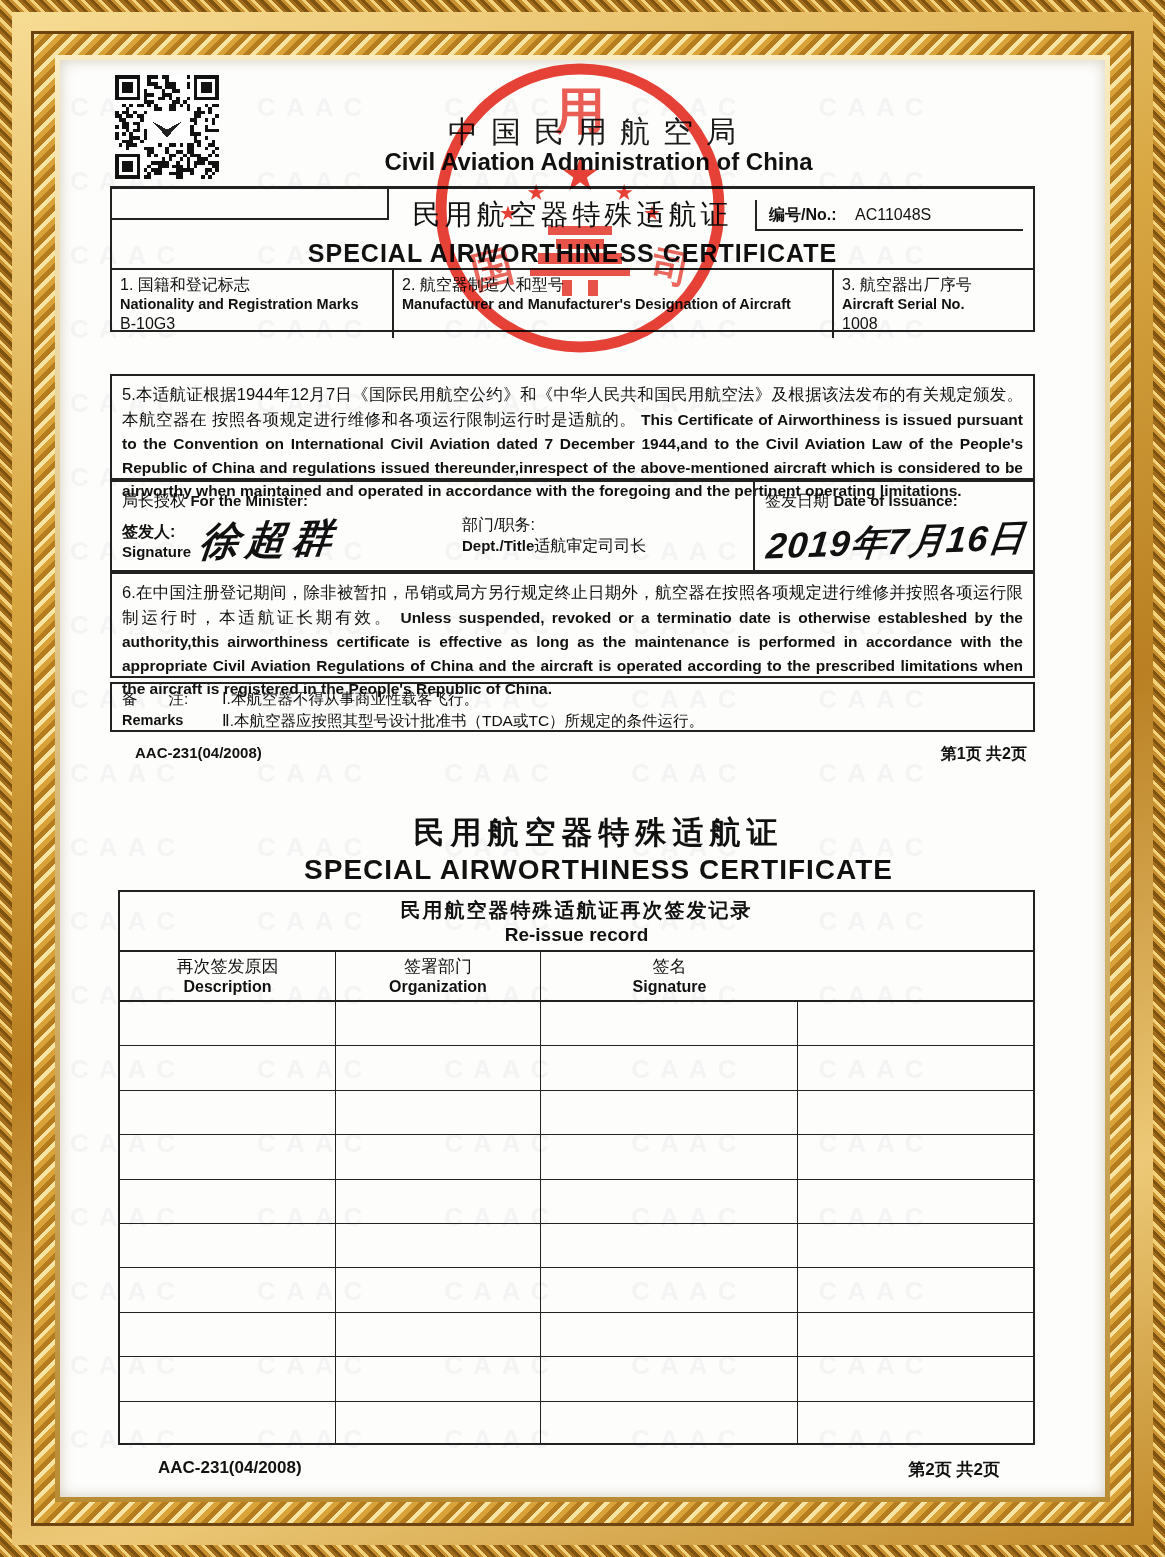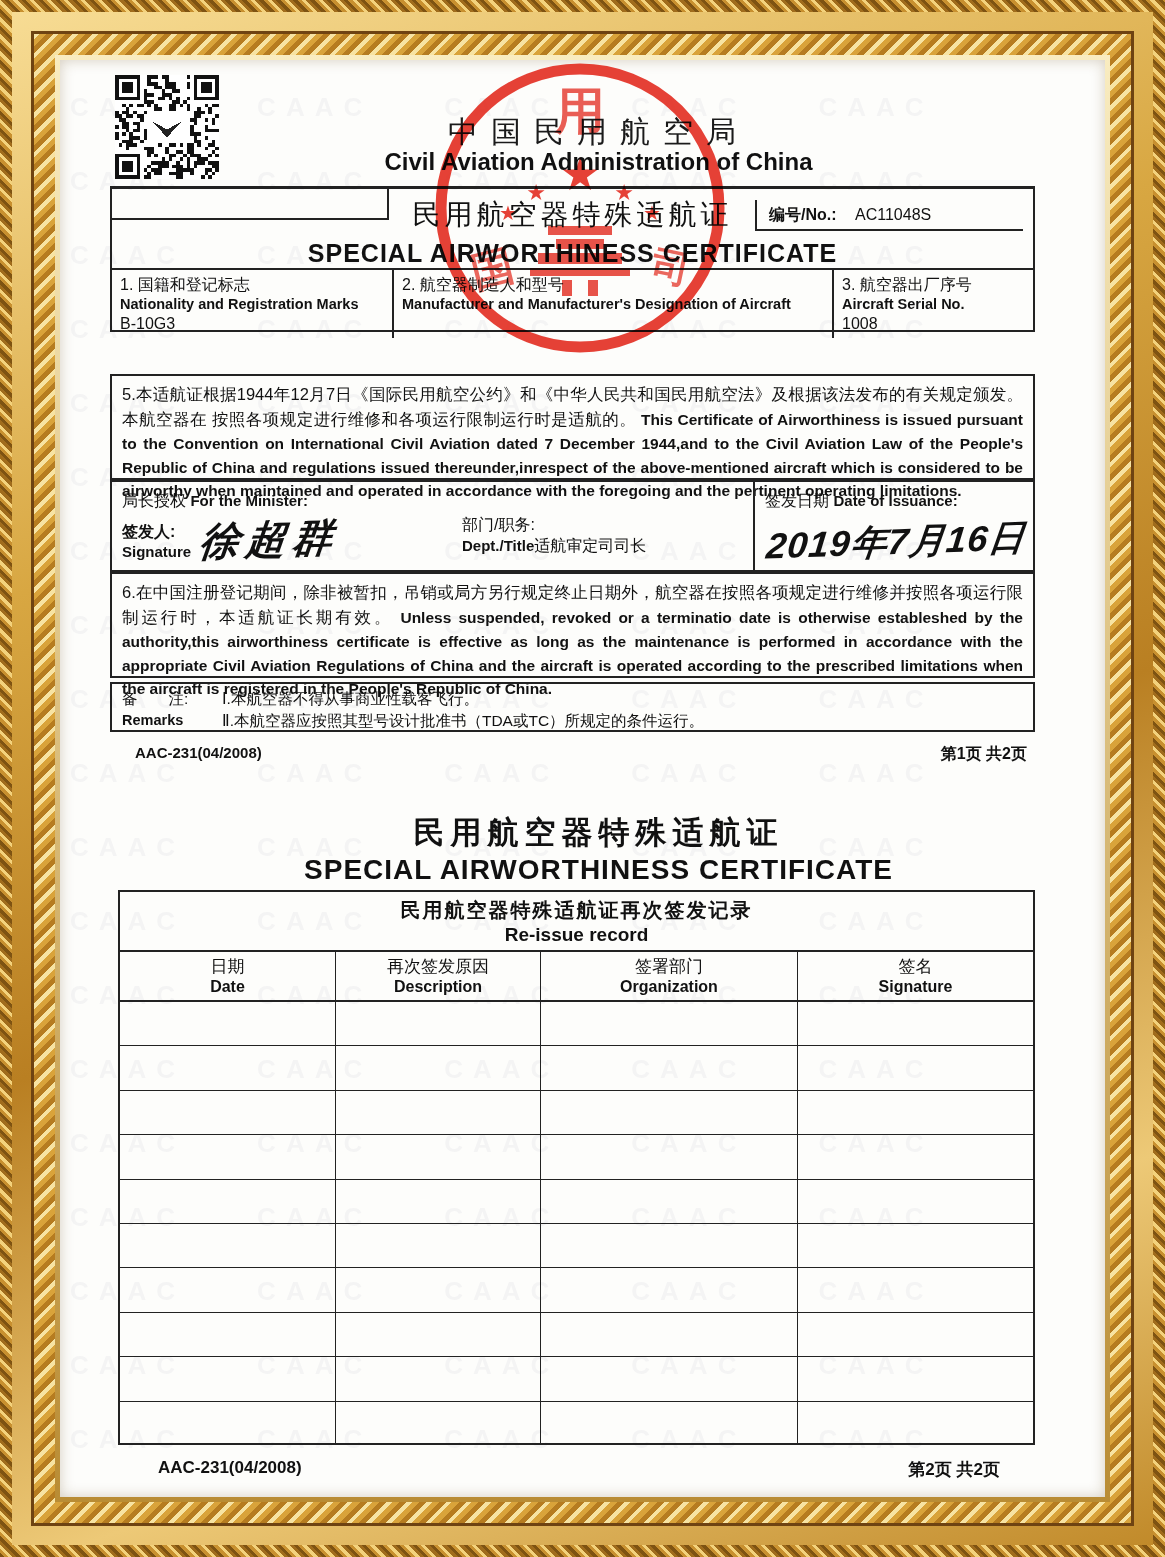--- a/index.html
+++ b/index.html
@@ -431,24 +431,20 @@
       <div class="abs ctr p2-cn">民用航空器特殊适航证</div>
       <div class="abs ctr p2-en">SPECIAL AIRWORTHINESS CERTIFICATE</div>
 
       <div class="abs table2">
         <div class="t2-title">
           <div class="l1">民用航空器特殊适航证再次签发记录</div>
           <div class="l2">Re-issue record</div>
         </div>
         <div class="t2-head">
           <div class="hc">
-            <span class="cn">日期</span>
-            <span class="en">Date</span>
-          </div>
-          <div class="hc">
             <span class="cn">再次签发原因</span>
             <span class="en">Description</span>
           </div>
           <div class="hc">
             <span class="cn">签署部门</span>
             <span class="en">Organization</span>
           </div>
           <div class="hc">
             <span class="cn">签名</span>
             <span class="en">Signature</span>

